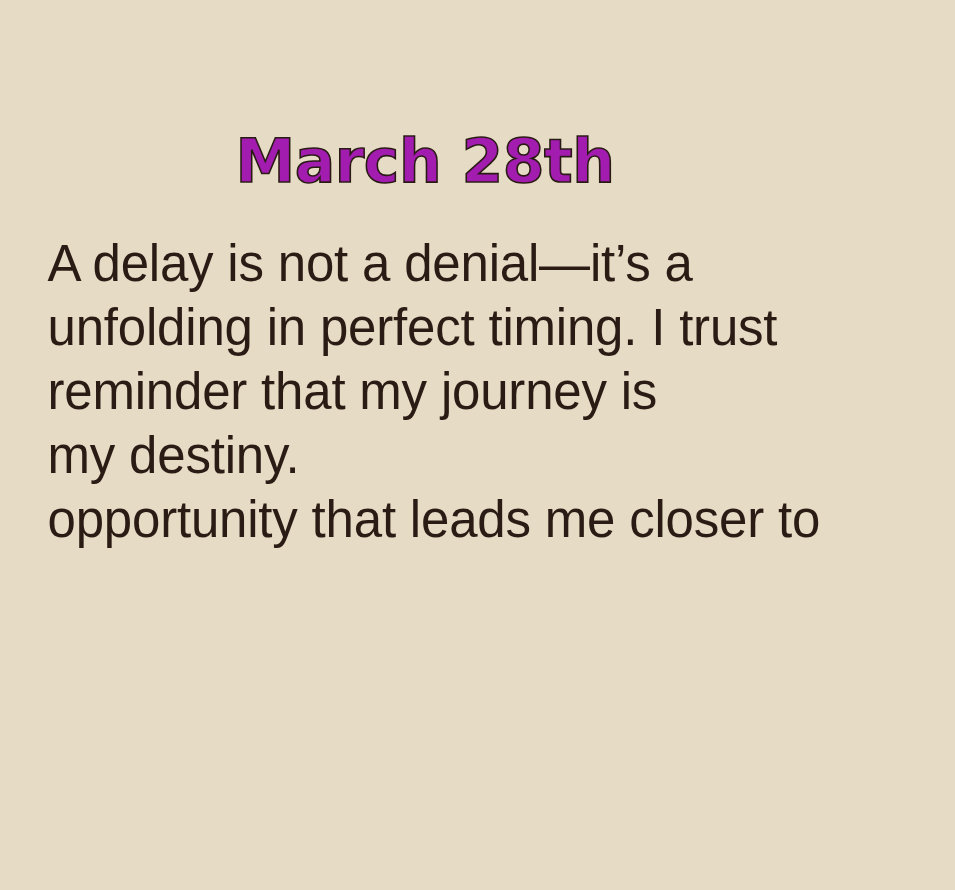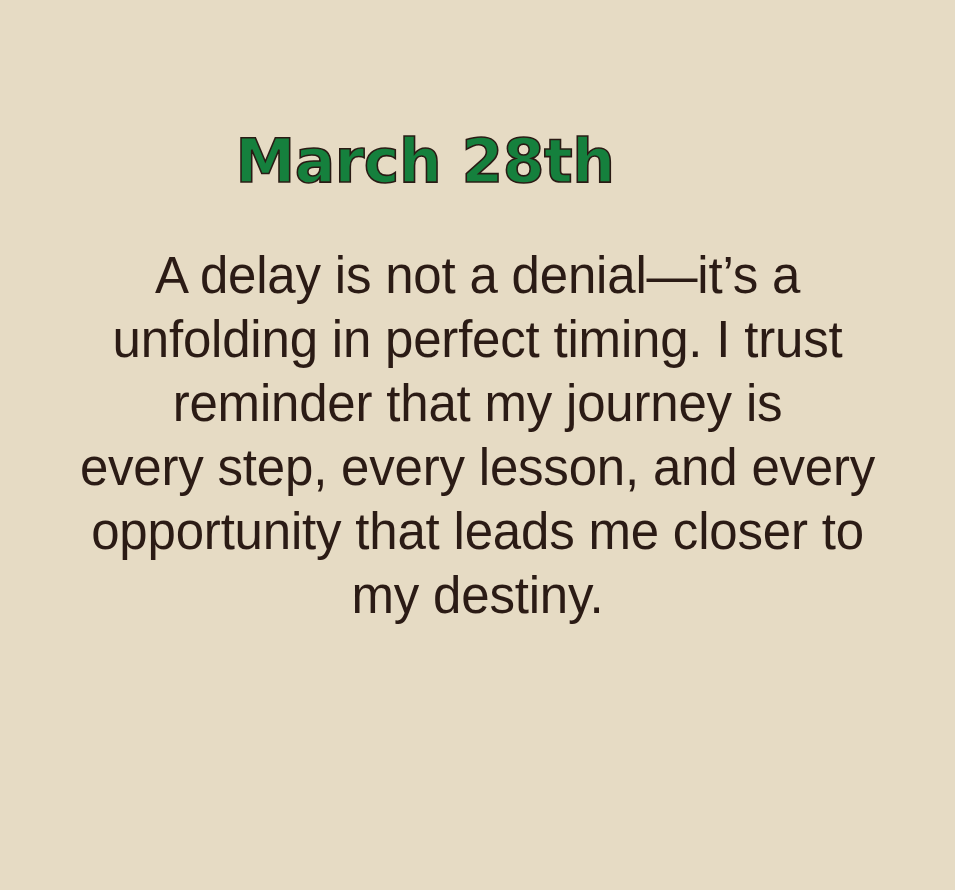--- a/index.html
+++ b/index.html
@@ -30,32 +30,32 @@
     position: absolute;
     top: 126px;
     left: 0;
     width: 850px;
     text-align: center;
     font-family: "DejaVu Sans", sans-serif;
     font-weight: 700;
     font-size: 60px;
     line-height: 70px;
     letter-spacing: -0.5px;
-    color: #15803d;
+    color: #a21caf;
     -webkit-text-stroke: 1.6px #2a1a14;
     white-space: nowrap;
   }
 
   .quote-block {
     position: absolute;
-    top: 244px;
+    top: 232px;
     left: 50%;
     transform: translateX(-50%);
     width: 860px;
-    text-align: center;
+    text-align: left;
   }
 
   .quote-line {
     display: block;
     font-family: "Liberation Sans", sans-serif;
     font-weight: 400;
     font-size: 51px;
     line-height: 64px;
     letter-spacing: -0.2px;
     color: #2b1b15;
@@ -66,18 +66,17 @@
 <body>
 
 <div class="card">
 
   <div class="title">March 28th</div>
 
   <div class="quote-block">
     <span class="quote-line">A delay is not a denial—it’s a</span>
     <span class="quote-line">unfolding in perfect timing. I trust</span>
     <span class="quote-line">reminder that my journey is</span>
-    <span class="quote-line">every step, every lesson, and every</span>
+    <span class="quote-line">my destiny.</span>
     <span class="quote-line">opportunity that leads me closer to</span>
-    <span class="quote-line">my destiny.</span>
   </div>
 
 </div>
 
 </body></html>

